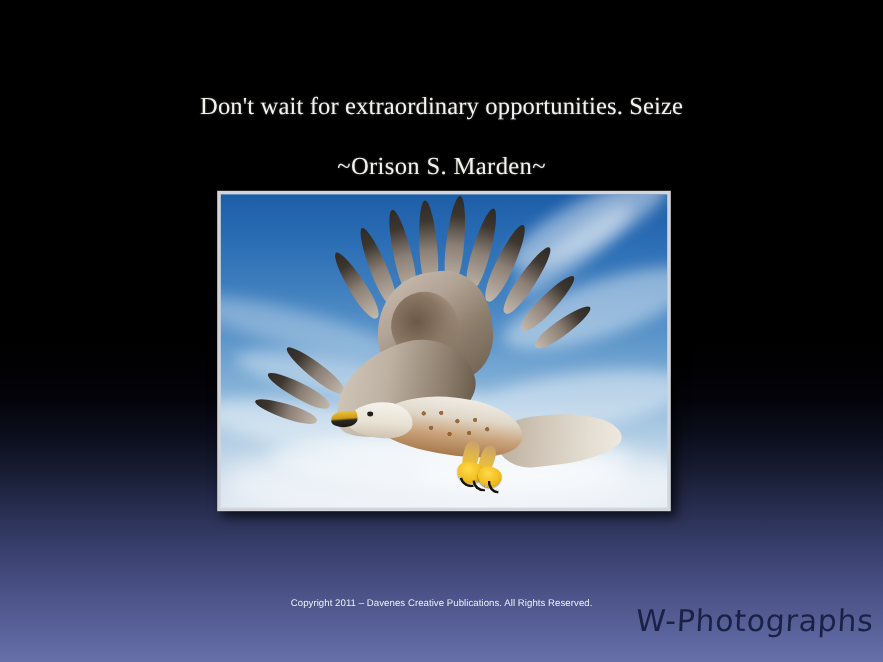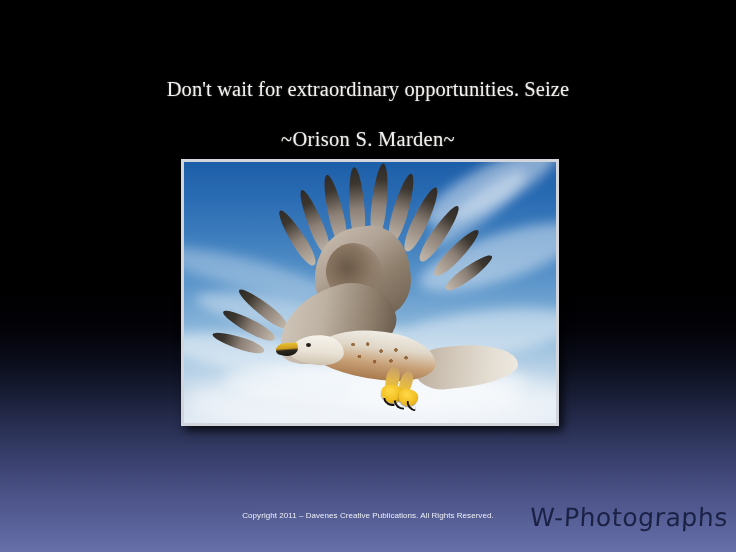--- a/index.html
+++ b/index.html
@@ -257,21 +257,21 @@
     border-radius: 0 0 0 10px;
   }
   .cl1 { left: 166px; top: 228px; transform: rotate(-12deg); }
   .cl2 { left: 176px; top: 231px; transform: rotate(-4deg); }
   .cl3 { left: 188px; top: 232px; transform: rotate(6deg); }
 
   
   .copyright {
     position: absolute;
     left: 0;
-    top: 511px;
+    top: 498px;
     width: 736px;
     text-align: center;
     color: #eef0f6;
     font-size: 8px;
     letter-spacing: 0.05px;
     font-family: "Liberation Sans", sans-serif;
   }
 
   .logo {
     position: absolute;

